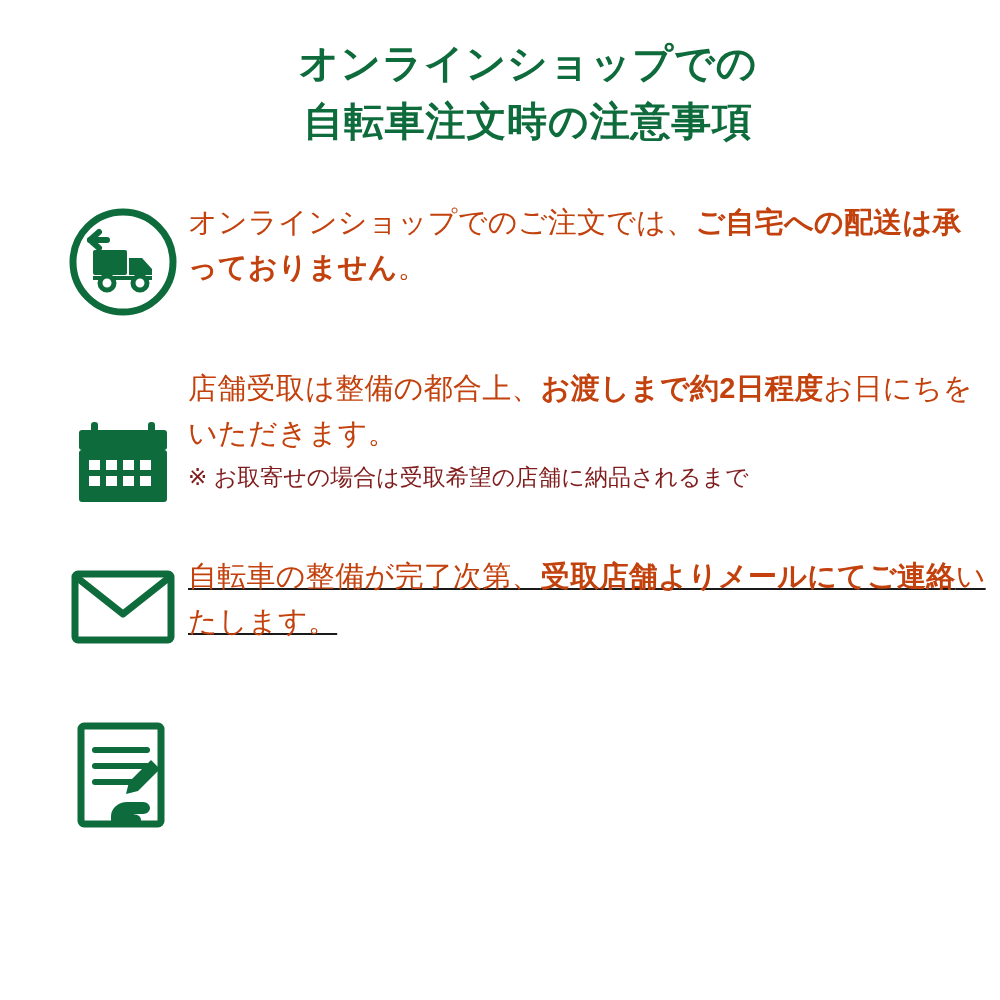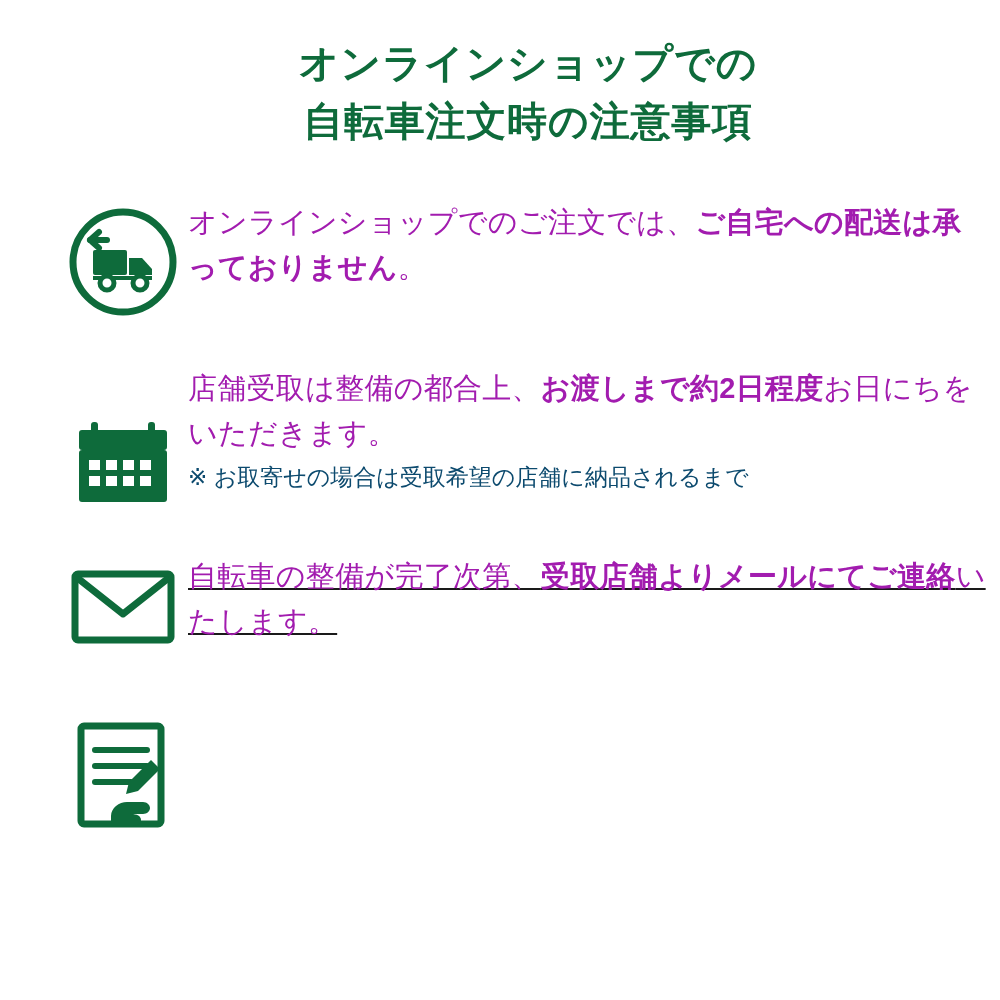--- a/index.html
+++ b/index.html
@@ -51,30 +51,30 @@
     justify-content: center;
     align-items: flex-start;
   }
   .row-body {
     flex: 1 1 auto;
     padding-top: 2px;
   }
   .row-text {
     font-size: 29px;
     line-height: 1.55;
-    color: #a21caf;
+    color: #c2410c;
     letter-spacing: 0.01em;
   }
   .row-text b {
     font-weight: bold;
   }
   .row-note {
     font-size: 23px;
     line-height: 1.5;
-    color: #0c4a6e;
+    color: #7f1d1d;
     margin-top: 4px;
   }
   .row-note .note-indent {
     display: block;
     padding-left: 26px;
   }
 
   
   .row-1 { margin-bottom: 46px; }
   .row-1 .row-icon { padding-top: 8px; }

